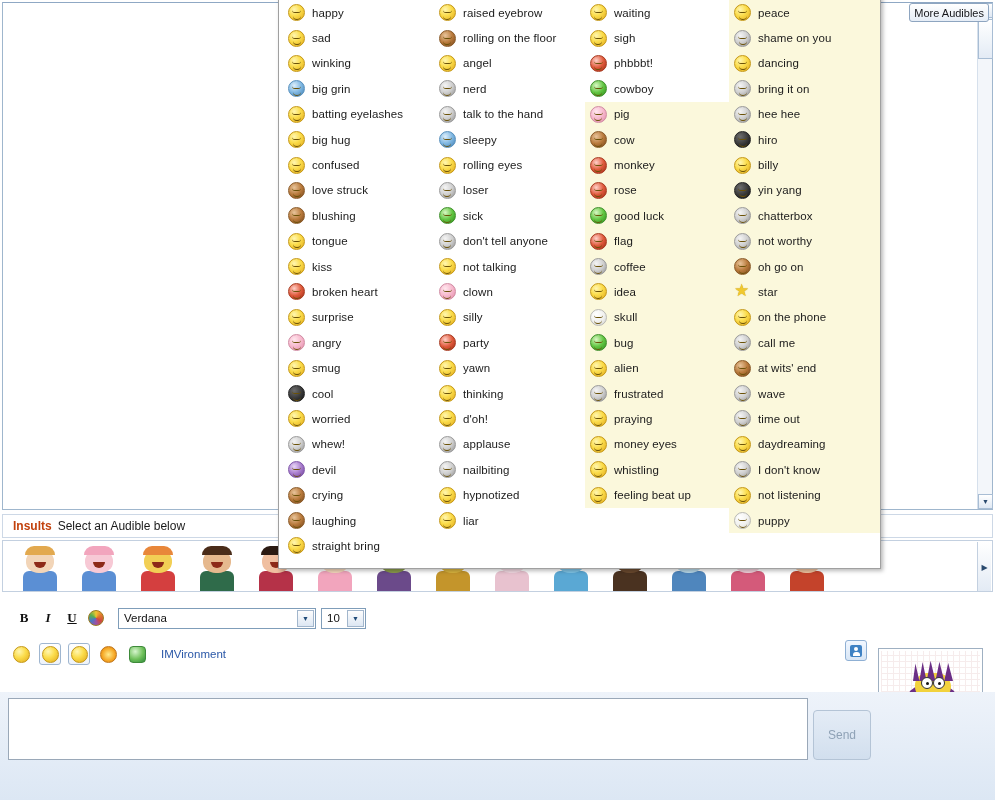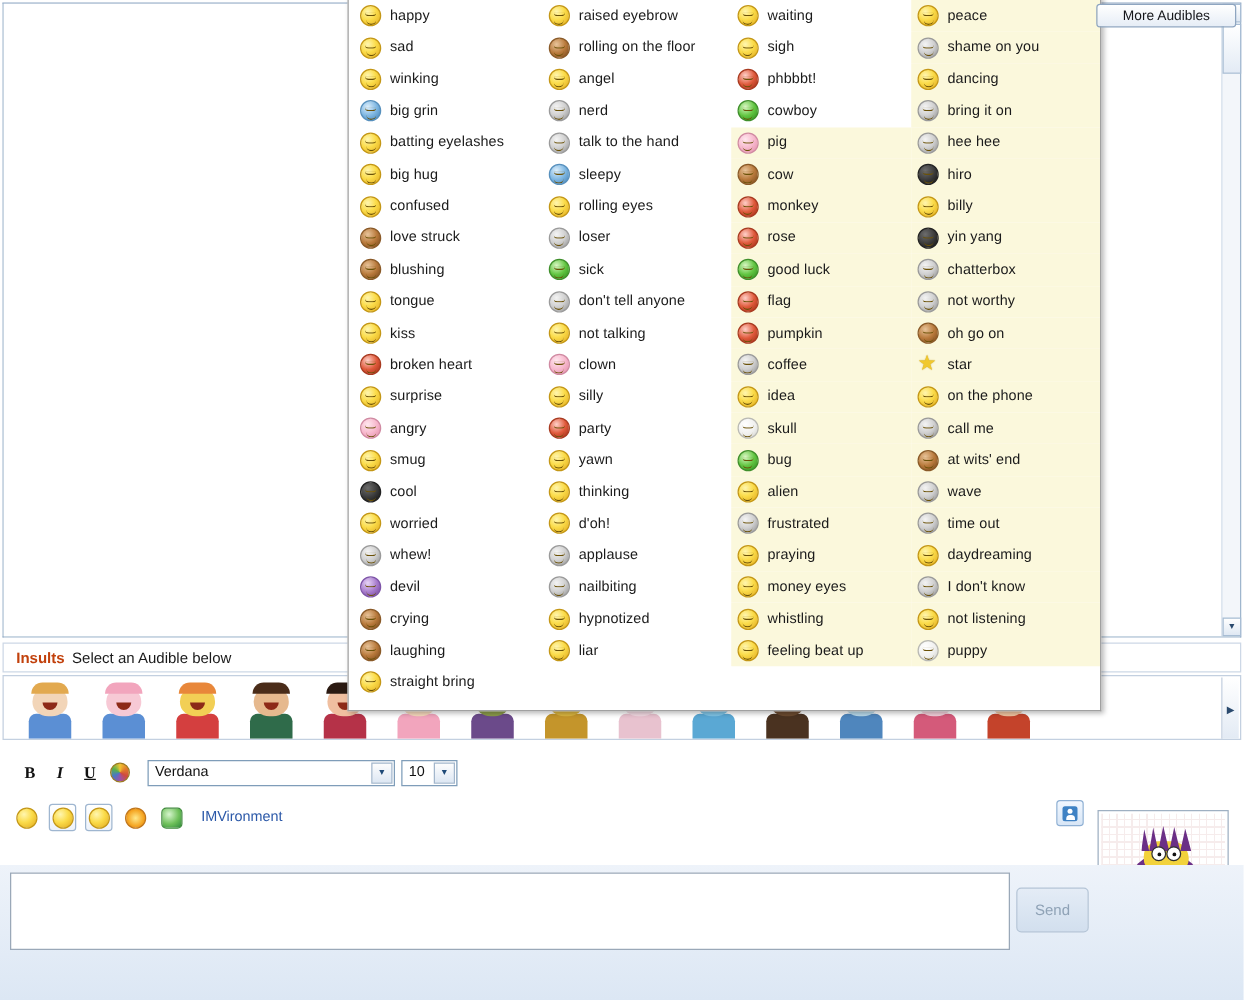--- a/index.html
+++ b/index.html
@@ -145,21 +145,21 @@
   #audibles-header .ins-link {
     color: #c2410c;
     font-weight: bold;
     margin-right: 6px;
   }
   #audibles-header .ins-text { color: #1a1a1a; }
   #more-audibles-btn {
     position: absolute;
     right: 6px; top: 3px;
     height: 19px;
-    padding: 0 20px;
+    padding: 0 4px;
     font-size: 11px;
     color: #15161a;
     background: linear-gradient(#ffffff, #e6edf6);
     border: 1px solid #8ea5c0;
     border-radius: 3px;
     display: flex; align-items: center;
     z-index: 60;
   }
   #audibles-strip {
     position: absolute;
@@ -336,21 +336,21 @@
   #message-input {
     position: absolute;
     left: 8px; top: 6px;
     width: 800px; height: 62px;
     background: #ffffff;
     border: 1px solid #9aa8b8;
   }
   #send-button {
     position: absolute;
     left: 813px; top: 18px;
-    width: 58px; height: 36px;
+    width: 58px; height: 50px;
     background: linear-gradient(#e4ecf6, #d2dfee);
     border: 1px solid #b4c4d6;
     border-radius: 4px;
     display: flex; align-items: center; justify-content: center;
     font-size: 12px;
     color: #8fa2b6;
   }
   #avatar-btn {
     position: absolute;
     left: 845px; top: 640px;
@@ -678,24 +678,20 @@
             <span class="emo-face f-red"></span>
             <span class="emo-label">rose</span>
           </div>
           <div class="emo-row hl">
             <span class="emo-face f-green"></span>
             <span class="emo-label">good luck</span>
           </div>
           <div class="emo-row hl">
             <span class="emo-face f-red"></span>
             <span class="emo-label">flag</span>
-          </div>
-          <div class="emo-row hl">
-            <span class="emo-face f-red"></span>
-            <span class="emo-label">pumpkin</span>
           </div>
           <div class="emo-row hl">
             <span class="emo-face f-grey"></span>
             <span class="emo-label">coffee</span>
           </div>
           <div class="emo-row hl">
             <span class="emo-face "></span>
             <span class="emo-label">idea</span>
           </div>
           <div class="emo-row hl">

